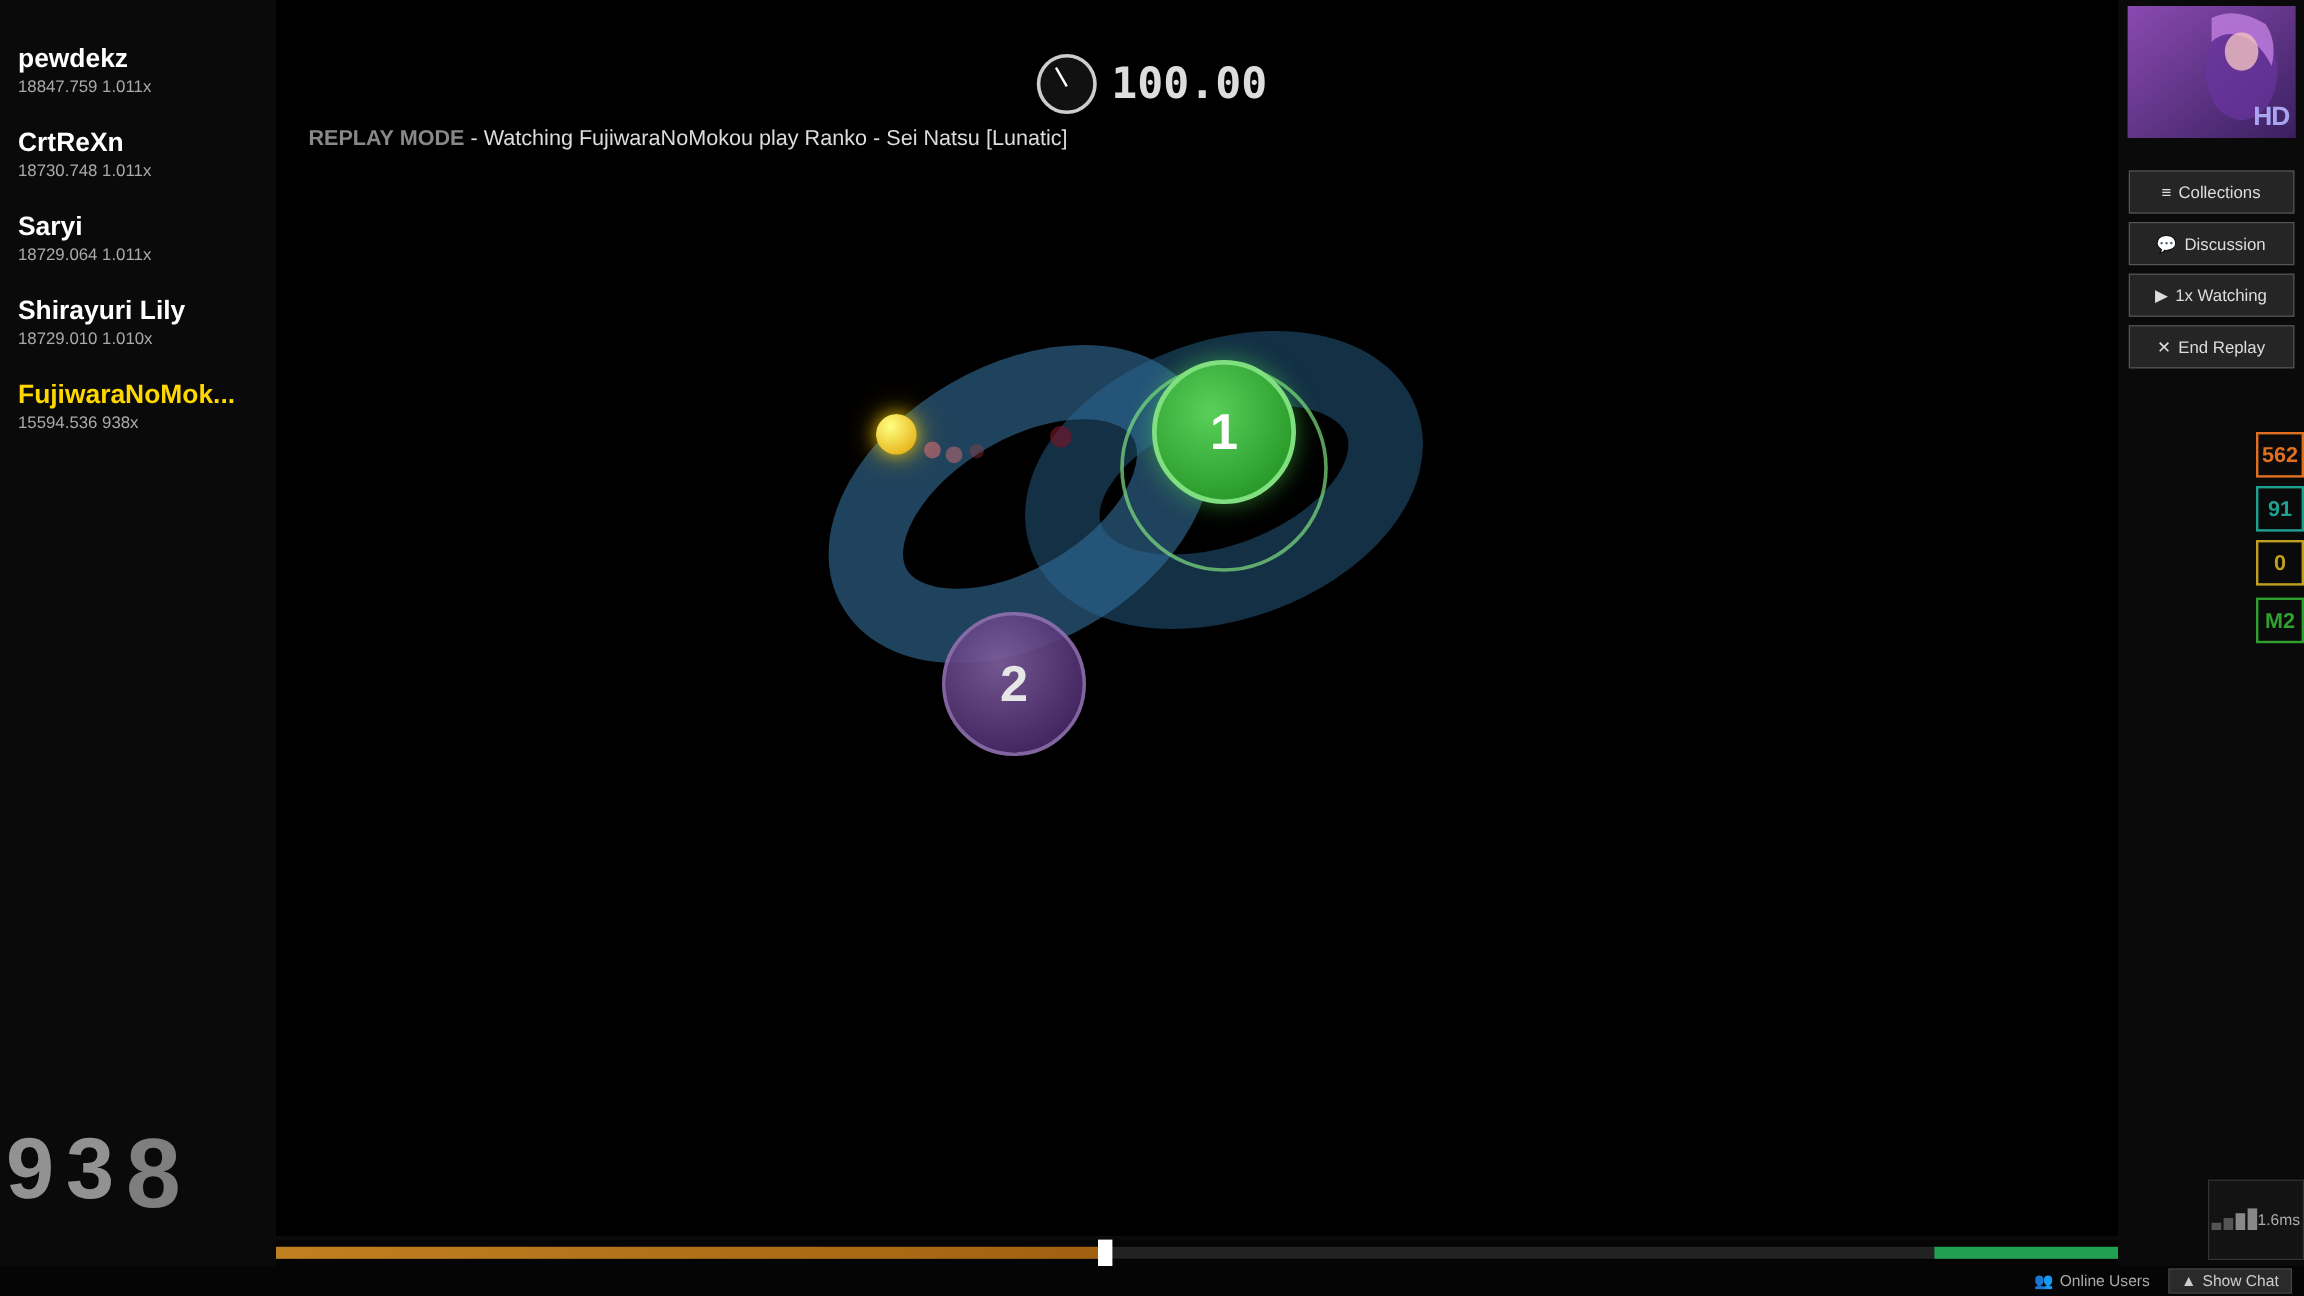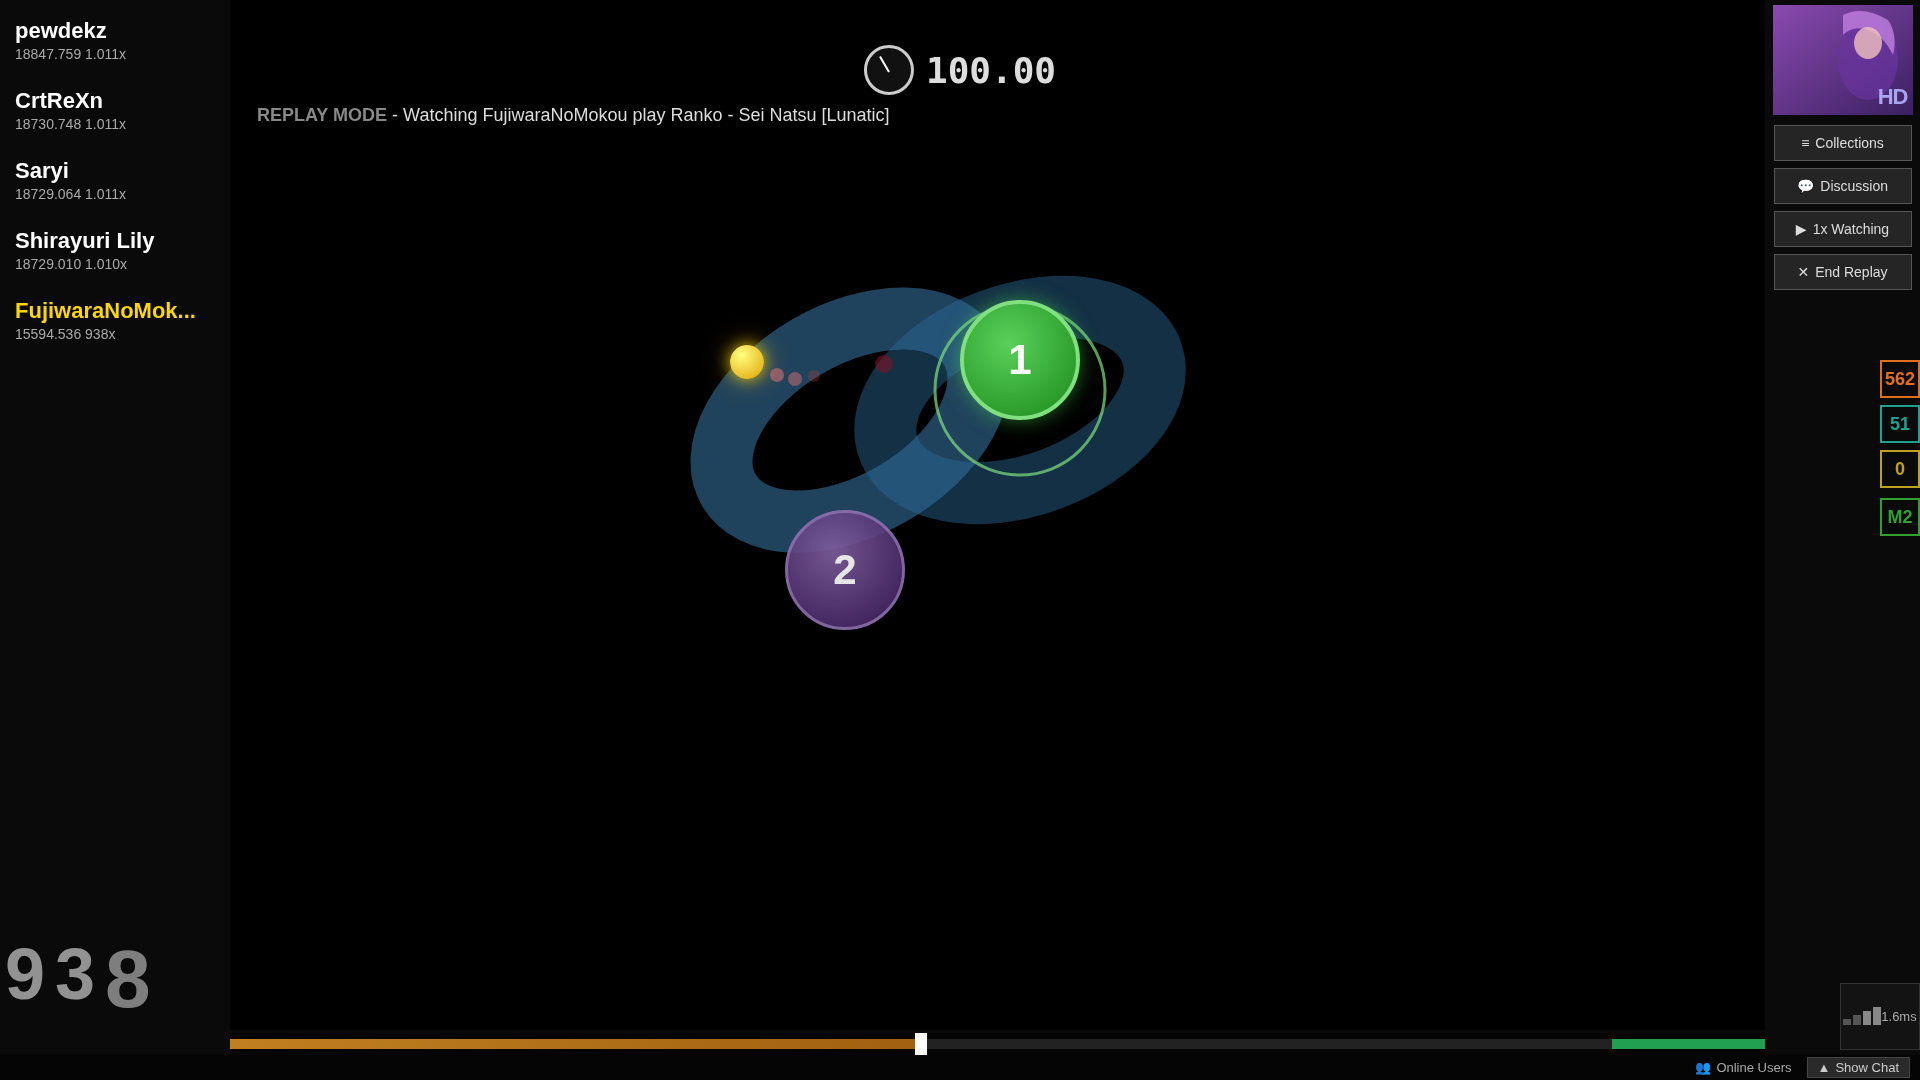--- a/index.html
+++ b/index.html
@@ -27,21 +27,21 @@
     }
 
     
     #sidebar-left {
       position: absolute;
       left: 0;
       top: 0;
       width: 230px;
       height: 100%;
       background: rgba(10,10,10,0.85);
-      padding: 10px 5px;
+      padding: 28px 5px;
     }
 
     .leaderboard-entry {
       padding: 8px 10px;
       margin-bottom: 10px;
     }
     .leaderboard-entry .player-name {
       font-size: 22px;
       font-weight: bold;
       color: #fff;
@@ -157,21 +157,21 @@
       align-items: center;
       padding-top: 5px;
       gap: 5px;
     }
 
     
     #avatar-container {
       width: 140px;
       height: 110px;
       background: linear-gradient(135deg, #6a3a9a, #3a2a6a);
-      margin-bottom: 5px;
+      margin-bottom: 22px;
       display: flex;
       align-items: flex-end;
       justify-content: flex-end;
       overflow: hidden;
       position: relative;
     }
     #avatar-hd-badge {
       position: absolute;
       bottom: 5px;
       right: 5px;
@@ -513,21 +513,21 @@
   <button class="sidebar-btn">
     <span class="btn-icon">▶</span>
     <span>1x Watching</span>
   </button>
   <button class="sidebar-btn">
     <span class="btn-icon">✕</span>
     <span>End Replay</span>
   </button>
 
   <div class="side-badge badge-orange">562</div>
-  <div class="side-badge badge-teal">51</div>
+  <div class="side-badge badge-teal">91</div>
   <div class="side-badge badge-yellow">0</div>
   <div class="side-badge badge-green">M2</div>
 
   <div id="ping-display" style="position:absolute;bottom:30px;right:0;width:80px;">
     <div id="ping-bars">
       <div class="ping-bar" style="height:6px;"></div>
       <div class="ping-bar" style="height:10px;"></div>
       <div class="ping-bar" style="height:14px;background:#888;"></div>
       <div class="ping-bar" style="height:18px;background:#888;"></div>
     </div>

